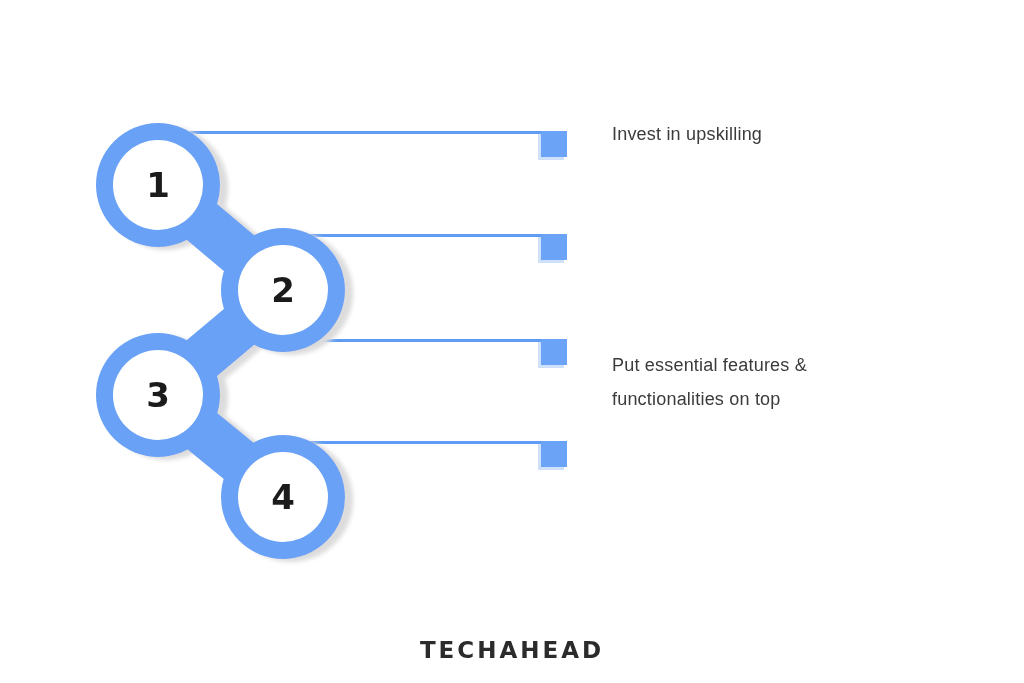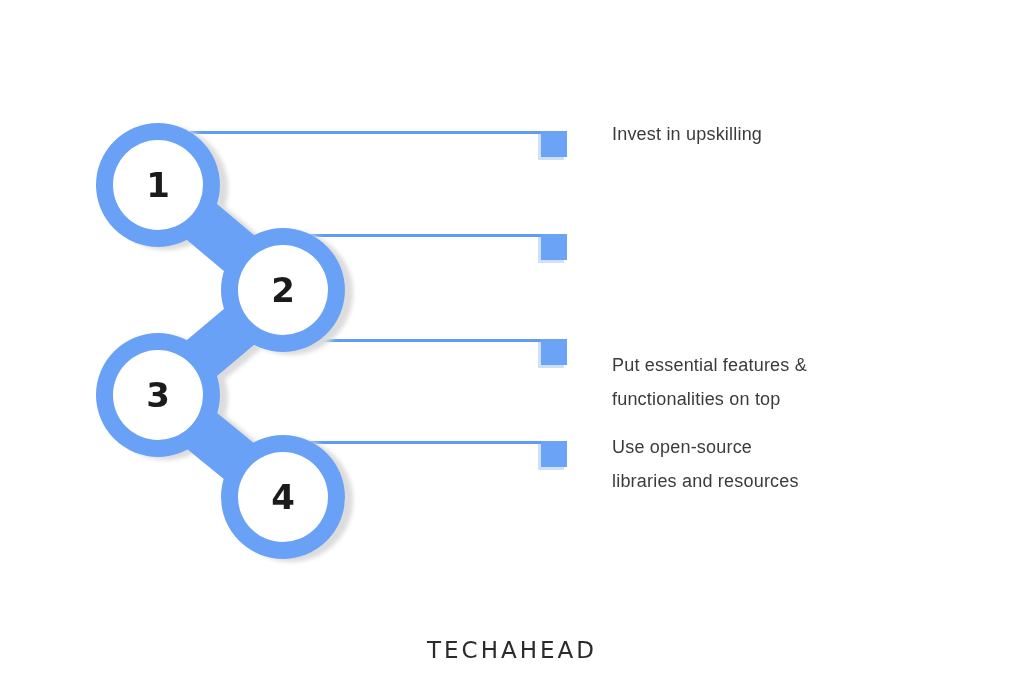--- a/index.html
+++ b/index.html
@@ -39,21 +39,21 @@
     font-weight: 400;
     color: #3b3b3b;
     white-space: pre-line;
     letter-spacing: 0.2px;
   }
   .logo {
     position: absolute;
     left: 50%;
     transform: translateX(-50%);
     top: 637px;
-    font-weight: 400;
+    font-weight: 700;
     font-size: 23px;
     letter-spacing: 3px;
     color: #2b2b2b;
     font-family: "DejaVu Sans", "Liberation Sans", sans-serif;
   }
 </style>
 </head>
 <body>
 
 <div class="canvas">
@@ -96,18 +96,16 @@
   </svg>
 
   <div class="marker-square" style="left:541px; top:131px;"></div>
   <div class="marker-square" style="left:541px; top:234px;"></div>
   <div class="marker-square" style="left:541px; top:339px;"></div>
   <div class="marker-square" style="left:541px; top:441px;"></div>
 
   <div class="step-label" style="left:612px; top:117px;">Invest in upskilling</div>
   <div class="step-label" style="left:612px; top:320px;margin-top:28px;">Put essential features &amp;
 functionalities on top</div>
-  <div class="step-label" style="left:612px; top:430px;">Use open-source
-libraries and resources</div>
 
   <div class="logo">TECHAHEAD</div>
 
 </div>
 
 </body></html>

